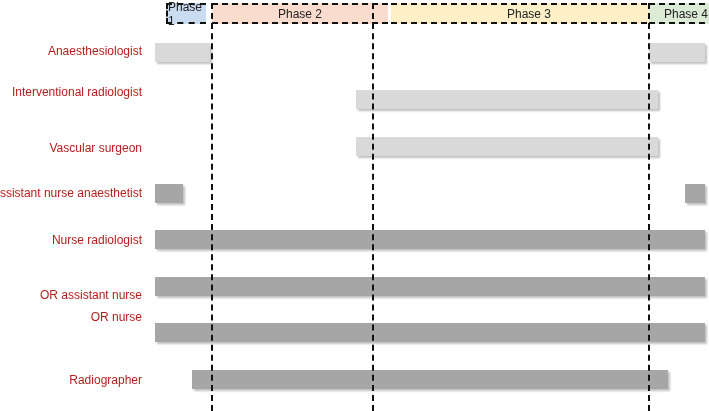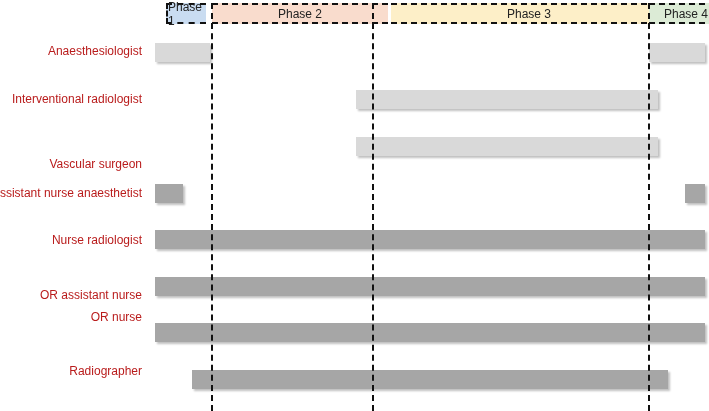--- a/index.html
+++ b/index.html
@@ -30,27 +30,27 @@
     <span>Phase 2</span>
   </div>
 <div class="phase p3">
     <span>Phase 3</span>
   </div>
 <div class="phase p4">
     <span>Phase 4</span>
   </div>
 
 <div class="label" style="top:44px">Anaesthesiologist</div>
-<div class="label" style="top:92px">Interventional radiologist</div>
-<div class="label" style="top:157px">Vascular surgeon</div>
+<div class="label" style="top:85px">Interventional radiologist</div>
+<div class="label" style="top:141px">Vascular surgeon</div>
 <div class="label" style="top:186px">Assistant nurse anaesthetist</div>
 <div class="label" style="top:233px">Nurse radiologist</div>
 <div class="label" style="top:288px">OR assistant nurse</div>
 <div class="label" style="top:310px">OR nurse</div>
-<div class="label" style="top:364px">Radiographer</div>
+<div class="label" style="top:373px">Radiographer</div>
 
 <div class="bar light" style="left:155px;top:43px;width:55px"></div>
 <div class="bar light" style="left:649px;top:43px;width:56px"></div>
 
 <div class="bar light" style="left:356px;top:90px;width:302px"></div>
 <div class="bar light" style="left:356px;top:137px;width:302px"></div>
 
 <div class="bar dark" style="left:155px;top:184px;width:28px"></div>
 <div class="bar dark" style="left:685px;top:184px;width:20px"></div>
 

